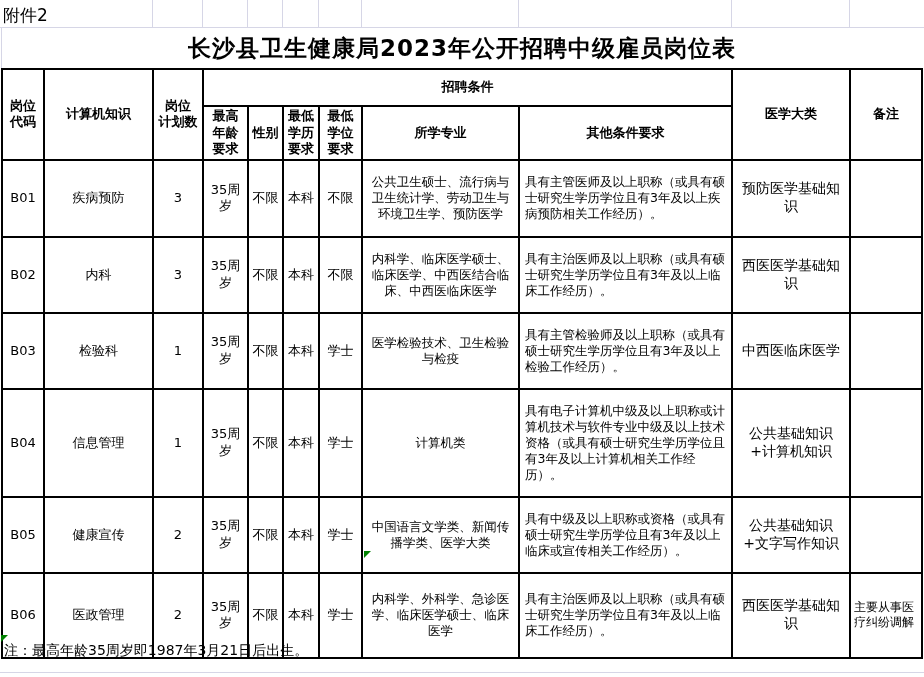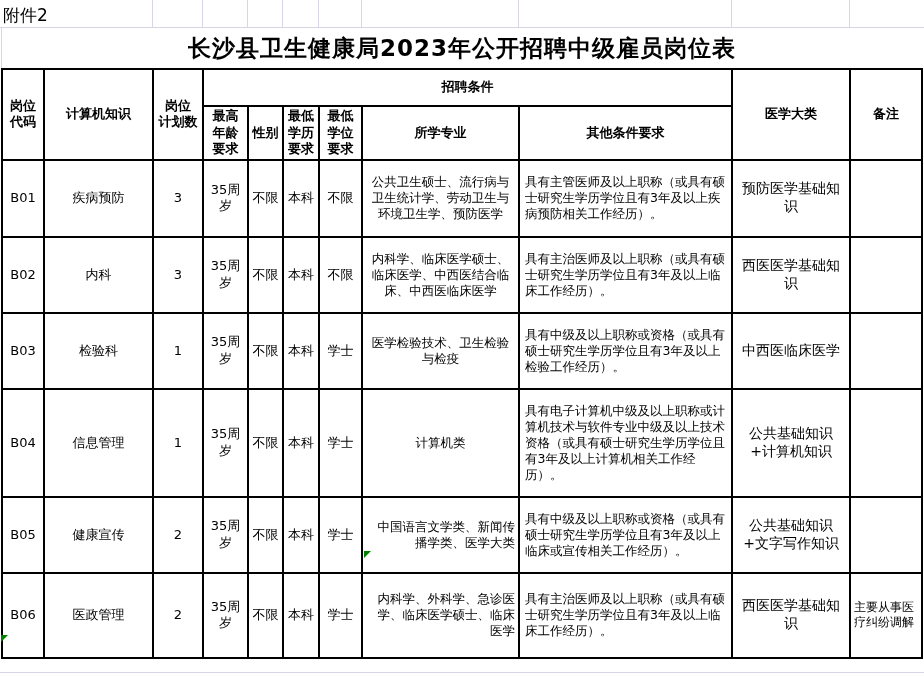--- a/index.html
+++ b/index.html
@@ -20,21 +20,21 @@
     border-collapse:collapse; table-layout:fixed;
     border:2px solid #000;
   }
   #jobs th, #jobs td {
     border:2px solid #000; vertical-align:middle; text-align:center;
     font-size:13px; line-height:1.28; padding:1px 2px; overflow:hidden;
   }
   #jobs th { font-weight:bold; white-space:pre-line; }
   #jobs td.col-other { text-align:left; font-size:12.5px; padding:13px 5px; }
   #jobs td.col-major { font-size:12.5px; padding:1px 3px; }
-  #jobs td.col-major.left { text-align:right; }
+  #jobs td.col-major.left { text-align:center; }
   #jobs td.col-test  { font-size:14px; padding:6px 4px; }
   #jobs td.col-remark{ font-size:12px; text-align:left; padding:7px 3px; }
   #footer-note {
     position:absolute; left:4px; top:638px; font-size:14px; line-height:24px;
   }
   .flag {
     position:absolute; width:0; height:0;
     border-top:7px solid var(--flag,#008000);
     border-right:7px solid transparent;
   }
@@ -132,21 +132,21 @@
         </tr>
         <tr style="height: 70px;">
           <td class="col-code">B03</td>
           <td class="col-name">检验科</td>
           <td class="col-count">1</td>
           <td class="col-age">35周岁</td>
           <td class="col-gender">不限</td>
           <td class="col-education">本科</td>
           <td class="col-degree">学士</td>
           <td class="col-major">医学检验技术、卫生检验与检疫</td>
-          <td class="col-other">具有中级及以上职称或资格（或具有硕士研究生学历学位且有3年及以上检验工作经历）。</td>
+          <td class="col-other">具有主管检验师及以上职称（或具有硕士研究生学历学位且有3年及以上检验工作经历）。</td>
           <td class="col-test">中西医临床医学</td>
           <td class="col-remark"></td>
         </tr>
         <tr style="height: 99px;">
           <td class="col-code">B04</td>
           <td class="col-name">信息管理</td>
           <td class="col-count">1</td>
           <td class="col-age">35周岁</td>
           <td class="col-gender">不限</td>
           <td class="col-education">本科</td>
@@ -178,16 +178,17 @@
           <td class="col-education">本科</td>
           <td class="col-degree">学士</td>
           <td class="col-major left">内科学、外科学、急诊医学、临床医学硕士、临床医学</td>
           <td class="col-other">具有主治医师及以上职称（或具有硕士研究生学历学位且有3年及以上临床工作经历）。</td>
           <td class="col-test">西医医学基础知识</td>
           <td class="col-remark">主要从事医疗纠纷调解</td>
         </tr>
       </tbody>
   </table>
 
+  <div id="footer-note">注：最高年龄35周岁即1987年3月21日后出生。</div>
 
   <div class="flag" id="flag-major-b06"></div>
   <div class="flag" id="flag-note"></div>
 </div>
 
 </body></html>

